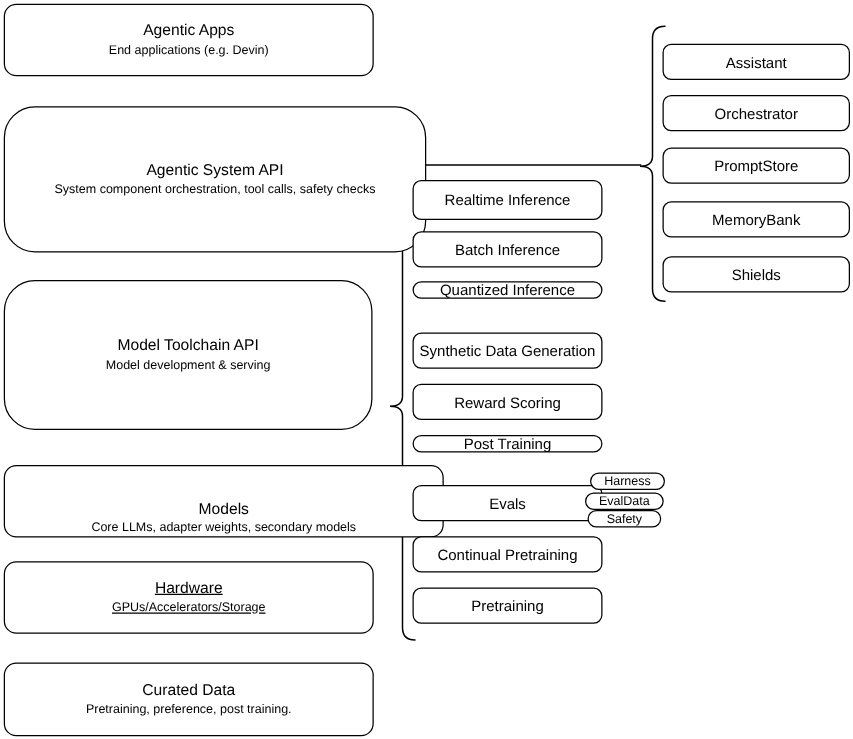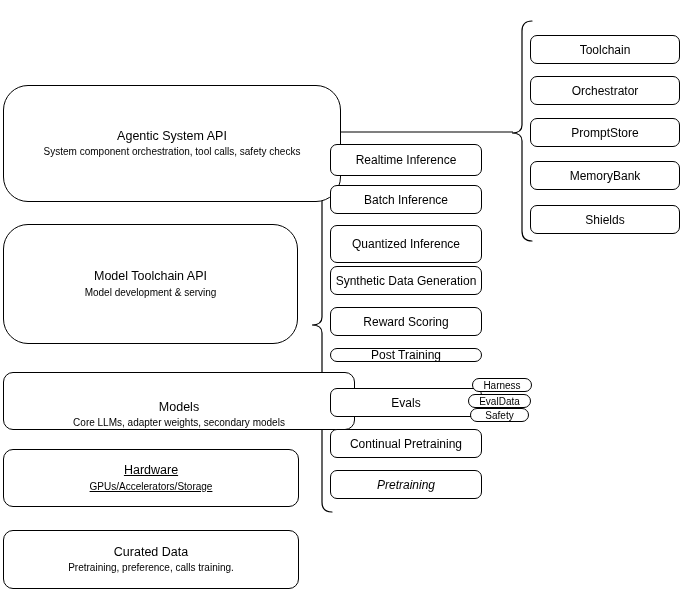--- a/index.html
+++ b/index.html
@@ -70,20 +70,24 @@
 
   <svg class="overlay" viewBox="0 0 682 591">
 
     <path d="M304 132 L513 132" fill="none" stroke="#000000" stroke-width="1.2"></path>
 
     <path d="M532 21 Q522 21 522 31 L522 125 Q522 133 512 133 Q522 133 522 141 L522 231 Q522 241 532 241" fill="none" stroke="#000000" stroke-width="1.2" stroke-linecap="round"></path>
 
     <path d="M332 137 Q322 137 322 147 L322 317 Q322 325 312 325 Q322 325 322 333 L322 502 Q322 512 332 512" fill="none" stroke="#000000" stroke-width="1.2" stroke-linecap="round"></path>
   </svg>
 
+  <div class="lbox" style="left:3px; top:3px; width:296px; height:58px; border-radius:10px;">
+    <div class="t">Agentic Apps</div>
+    <div class="s">End applications (e.g. Devin)</div>
+  </div>
 
   <div class="lbox" style="left:3px; top:85px; width:338px; height:117px; border-radius:25px;">
     <div class="t">Agentic System API</div>
     <div class="s">System component orchestration, tool calls, safety checks</div>
   </div>
 
   <div class="lbox" style="left:3px; top:224px; width:295px; height:120px; border-radius:25px;">
     <div class="t">Model Toolchain API</div>
     <div class="s">Model development &amp; serving</div>
   </div>
@@ -93,63 +97,63 @@
     <div class="s">Core LLMs, adapter weights, secondary models</div>
   </div>
 
   <div class="lbox" style="left:3px; top:449px; width:296px; height:58px; border-radius:10px;text-decoration:underline;">
     <div class="t">Hardware</div>
     <div class="s">GPUs/Accelerators/Storage</div>
   </div>
 
   <div class="lbox" style="left:3px; top:530px; width:296px; height:59px; border-radius:10px;">
     <div class="t">Curated Data</div>
-    <div class="s">Pretraining, preference, calls training.</div>
+    <div class="s">Pretraining, preference, post training.</div>
   </div>
 
   <div class="node" style="left:330px; top:144px; width:152px; height:32px;">
     <span>Realtime Inference</span>
   </div>
   <div class="node" style="left:330px; top:185px; width:152px; height:29px;text-align:right;">
     <span>Batch Inference</span>
   </div>
-  <div class="node" style="left:330px; top:225px; width:152px; height:38px;">
+  <div class="node" style="left:330px; top:225px; width:152px; height:14px;">
     <span>Quantized Inference</span>
   </div>
   <div class="node" style="left:330px; top:266px; width:152px; height:29px;">
     <span>Synthetic Data Generation</span>
   </div>
   <div class="node" style="left:330px; top:307px; width:152px; height:29px;">
     <span>Reward Scoring</span>
   </div>
   <div class="node" style="left:330px; top:348px; width:152px; height:14px;">
     <span>Post Training</span>
   </div>
   <div class="node" style="left:330px; top:388px; width:152px; height:29px;">
     <span>Evals</span>
   </div>
   <div class="node" style="left:330px; top:429px; width:152px; height:29px;">
     <span>Continual Pretraining</span>
   </div>
-  <div class="node" style="left:330px; top:470px; width:152px; height:29px;font-style:italic;">
+  <div class="node" style="left:330px; top:470px; width:152px; height:29px;">
     <span>Pretraining</span>
   </div>
 
   <div class="pill" style="left:472px; top:378px; width:60px; height:14px;">
     <span>Harness</span>
   </div>
   <div class="pill" style="left:468px; top:394px; width:63px; height:14px;">
     <span>EvalData</span>
   </div>
   <div class="pill" style="left:470px; top:408px; width:59px; height:14px;">
     <span>Safety</span>
   </div>
 
   <div class="node" style="left:530px; top:35px; width:150px; height:29px;">
-    <span>Toolchain</span>
+    <span>Assistant</span>
   </div>
   <div class="node" style="left:530px; top:76px; width:150px; height:29px;">
     <span>Orchestrator</span>
   </div>
   <div class="node" style="left:530px; top:118px; width:150px; height:29px;text-align:center;">
     <span>PromptStore</span>
   </div>
   <div class="node" style="left:530px; top:161px; width:150px; height:29px;">
     <span>MemoryBank</span>
   </div>

